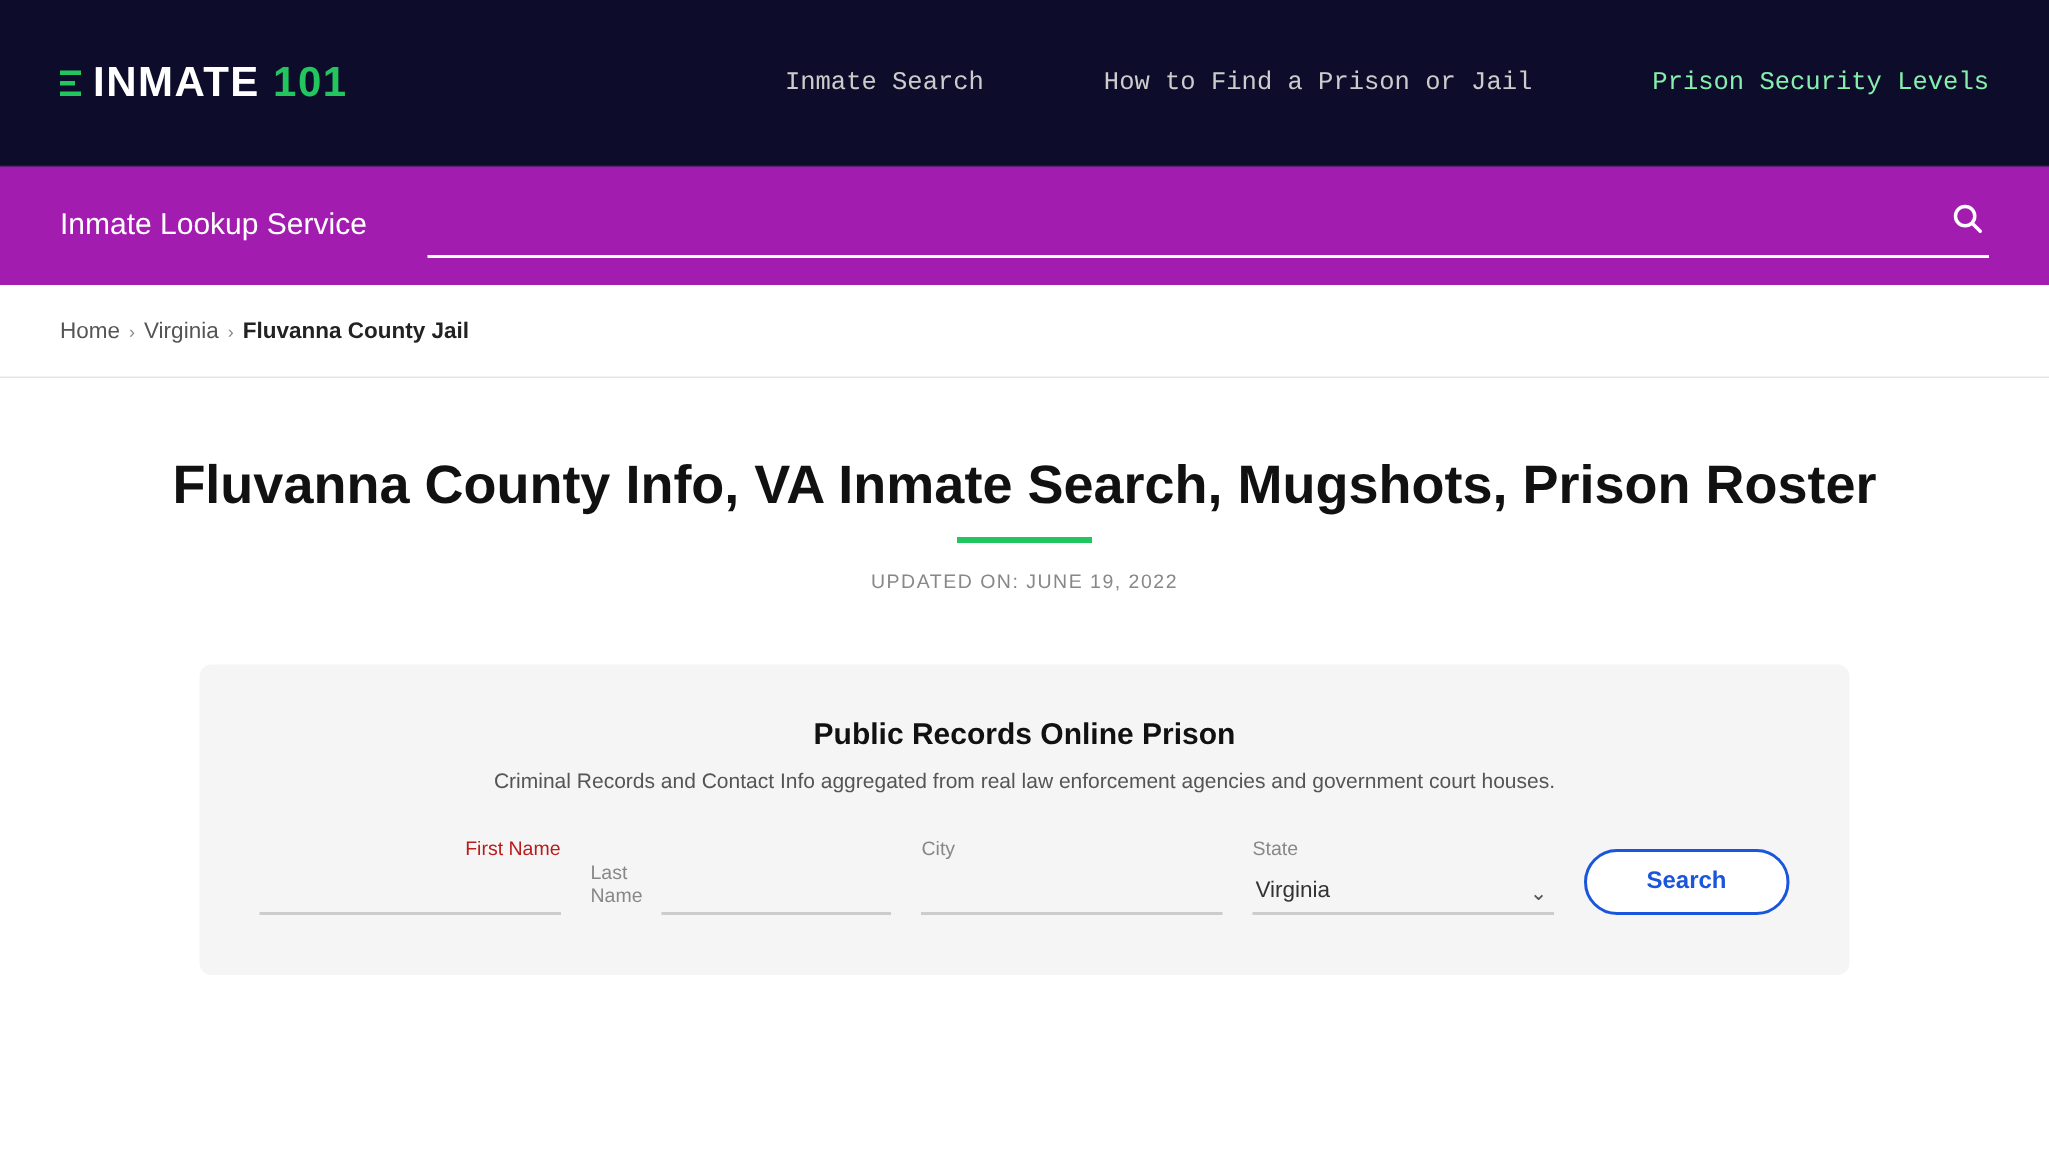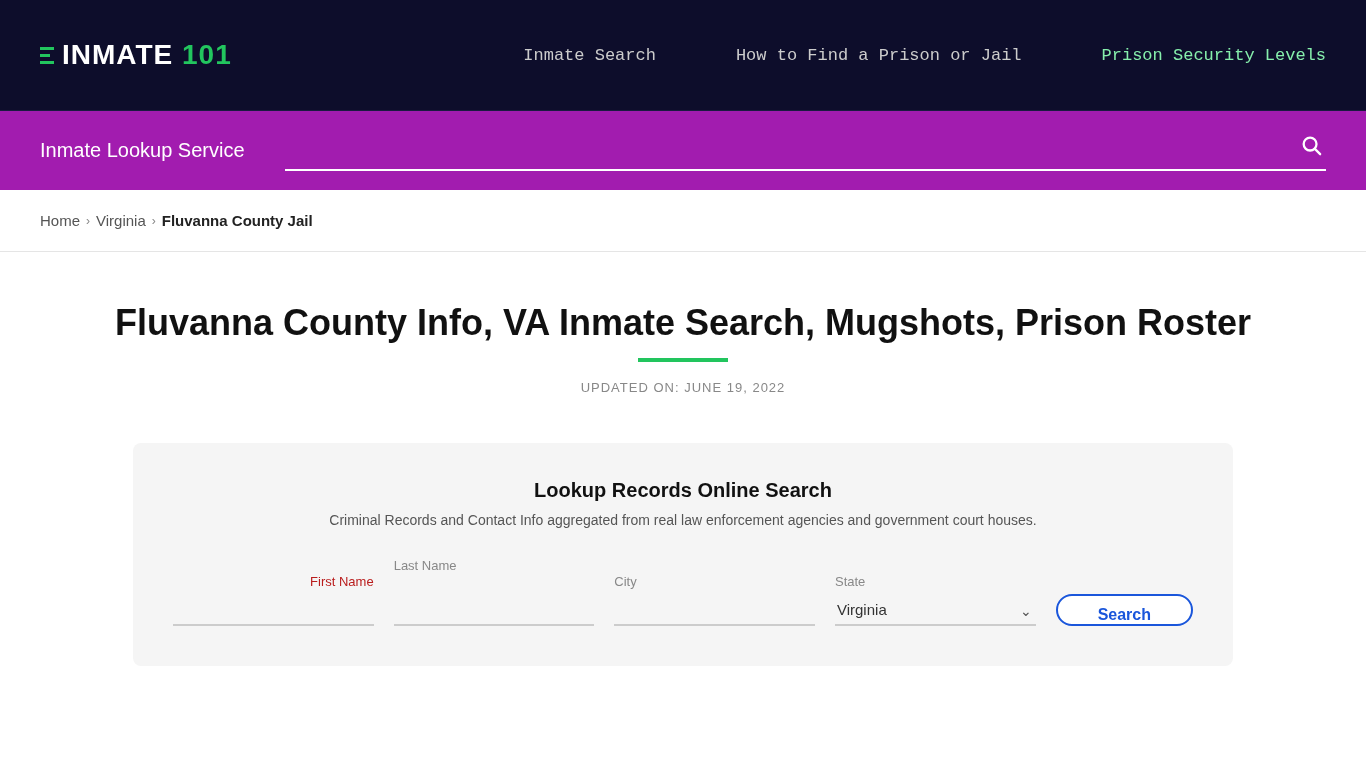--- a/index.html
+++ b/index.html
@@ -46,46 +46,46 @@
     <span style="font-weight:700;color:#222;">Fluvanna County Jail</span>
   </nav>
 </div>
 
 <div style="padding:50px 40px 40px;text-align:center;background:#fff;">
   <h1 style="font-size:36px;font-weight:700;color:#111;margin-bottom:14px;">Fluvanna County Info, VA Inmate Search, Mugshots, Prison Roster</h1>
   <span style="display:block;width:90px;height:4px;background:#22c55e;margin:0 auto 18px auto;"></span>
   <p style="font-size:13px;color:#888;letter-spacing:1px;text-transform:uppercase;margin-bottom:48px;">UPDATED ON: JUNE 19, 2022</p>
 
   <div style="background:#f5f5f5;border-radius:8px;padding:36px 40px 40px;max-width:1100px;margin:0 auto;">
-    <h2 style="font-size:20px;font-weight:700;color:#111;margin-bottom:10px;">Lookup Records Online Search</h2>
+    <h2 style="font-size:20px;font-weight:700;color:#111;margin-bottom:10px;">Public Records Online Prison</h2>
     <p style="font-size:14px;color:#555;margin-bottom:30px;">Criminal Records and Contact Info aggregated from real law enforcement agencies and government court houses.</p>
     <div style="display:flex;align-items:flex-end;gap:20px;">
 
       <div style="display:flex;flex-direction:column;flex:1;">
         <label style="font-size:13px;color:#b91c1c;margin-bottom:6px;text-align:right;">First Name</label>
         <input type="text" style="border-top: none; border-right: none; border-left: none; border-image: initial; border-bottom: 2px solid rgb(204, 204, 204); background: transparent; font-size: 15px; padding: 6px 2px; outline: none; color: rgb(51, 51, 51); width: 100%;">
       </div>
 
-      <div style="display:flex;flex-direction:column;flex:1;gap:16px;">
+      <div style="display:flex;flex:1;">
         <label style="font-size:13px;color:#888;margin-bottom:6px;text-align:left;">Last Name</label>
         <input type="text" style="border-top: none; border-right: none; border-left: none; border-image: initial; border-bottom: 2px solid rgb(204, 204, 204); background: transparent; font-size: 15px; padding: 6px 2px; outline: none; color: rgb(51, 51, 51); width: 100%;">
       </div>
 
       <div style="display:flex;flex-direction:column;flex:1;">
         <label style="font-size:13px;color:#888;margin-bottom:6px;text-align:left;">City</label>
         <input type="text" style="border-top: none; border-right: none; border-left: none; border-image: initial; border-bottom: 2px solid rgb(204, 204, 204); background: transparent; font-size: 15px; padding: 6px 2px; outline: none; color: rgb(51, 51, 51); width: 100%;">
       </div>
 
       <div style="display:flex;flex-direction:column;flex:1;position:relative;">
         <label style="font-size:13px;color:#888;margin-bottom:6px;text-align:left;">State</label>
         <div style="position:relative;">
           <select id="state-select" style="border:none;border-bottom:2px solid #ccc;background:transparent;font-size:15px;padding:6px 24px 6px 2px;outline:none;color:#333;width:100%;appearance:none;cursor:pointer;">
           <option value="Alabama">Alabama</option><option value="Alaska">Alaska</option><option value="Arizona">Arizona</option><option value="Arkansas">Arkansas</option><option value="California">California</option><option value="Colorado">Colorado</option><option value="Connecticut">Connecticut</option><option value="Delaware">Delaware</option><option value="Florida">Florida</option><option value="Georgia">Georgia</option><option value="Hawaii">Hawaii</option><option value="Idaho">Idaho</option><option value="Illinois">Illinois</option><option value="Indiana">Indiana</option><option value="Iowa">Iowa</option><option value="Kansas">Kansas</option><option value="Kentucky">Kentucky</option><option value="Louisiana">Louisiana</option><option value="Maine">Maine</option><option value="Maryland">Maryland</option><option value="Massachusetts">Massachusetts</option><option value="Michigan">Michigan</option><option value="Minnesota">Minnesota</option><option value="Mississippi">Mississippi</option><option value="Missouri">Missouri</option><option value="Montana">Montana</option><option value="Nebraska">Nebraska</option><option value="Nevada">Nevada</option><option value="New Hampshire">New Hampshire</option><option value="New Jersey">New Jersey</option><option value="New Mexico">New Mexico</option><option value="New York">New York</option><option value="North Carolina">North Carolina</option><option value="North Dakota">North Dakota</option><option value="Ohio">Ohio</option><option value="Oklahoma">Oklahoma</option><option value="Oregon">Oregon</option><option value="Pennsylvania">Pennsylvania</option><option value="Rhode Island">Rhode Island</option><option value="South Carolina">South Carolina</option><option value="South Dakota">South Dakota</option><option value="Tennessee">Tennessee</option><option value="Texas">Texas</option><option value="Utah">Utah</option><option value="Vermont">Vermont</option><option value="Virginia" selected="">Virginia</option><option value="Washington">Washington</option><option value="West Virginia">West Virginia</option><option value="Wisconsin">Wisconsin</option><option value="Wyoming">Wyoming</option></select>
           <span style="position:absolute;right:4px;top:50%;transform:translateY(-50%);pointer-events:none;color:#555;font-size:14px;">⌄</span>
         </div>
       </div>
 
-      <button style="background:#fff;color:#1a56db;border:2px solid #1a56db;border-radius:30px;padding:10px 40px;font-size:16px;font-weight:600;cursor:pointer;white-space:nowrap;height:32px;">Search</button>
+      <button style="background:#fff;color:#1a56db;border:2px solid #1a56db;border-radius:30px;padding:10px 40px;font-size:16px;font-weight:600;cursor:pointer;white-space:nowrap;height:44px;">Search</button>
     </div>
   </div>
 </div>
 
 <div style="height:20px;background:#fff;"></div>
 
 </body></html>

